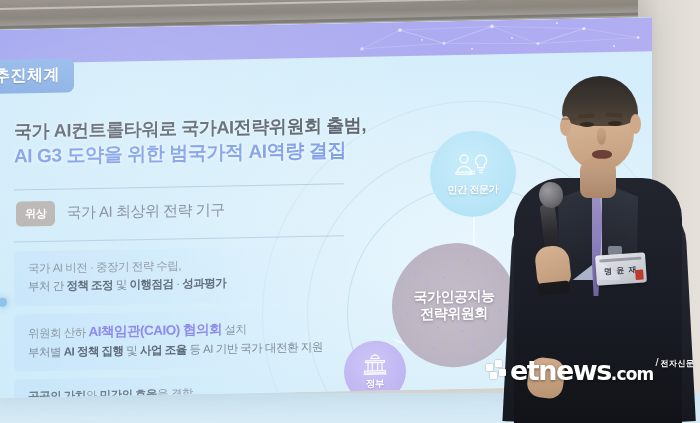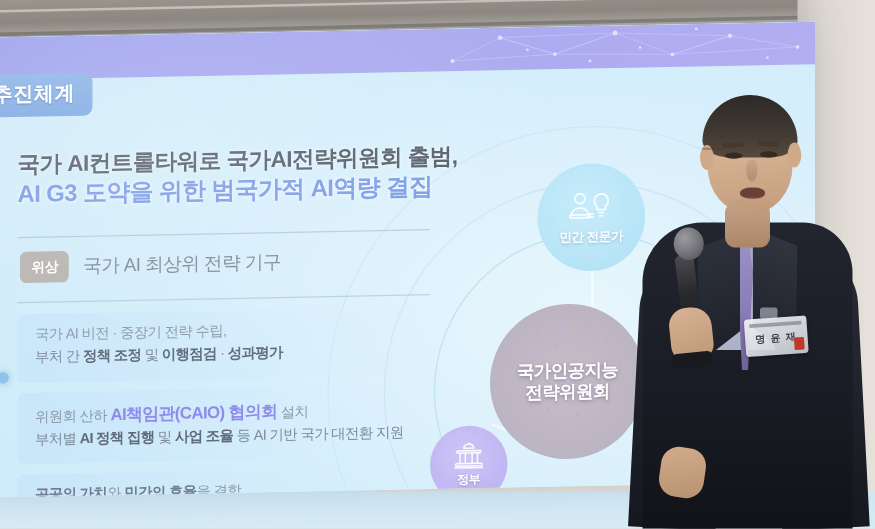--- a/index.html
+++ b/index.html
@@ -444,14 +444,25 @@
     <div class="sp-watch"></div>
     <div class="sp-hand2"></div>
     <div class="sp-badge-clip"></div>
     <div class="sp-badge">
       <div class="sp-badge-l1"></div>
       <div class="sp-badge-name">명 윤 재</div>
       <div class="sp-badge-tag"></div>
     </div>
   </div>
 
+  <div class="watermark">
+    <div class="wm-dots">
+      <div class="wm-dot" style="left:0px;  top:4px;"></div>
+      <div class="wm-dot" style="left:9px;  top:0px;"></div>
+      <div class="wm-dot" style="left:4px;  top:12px;"></div>
+      <div class="wm-dot" style="left:13px; top:9px;"></div>
+    </div>
+    <div class="wm-text"><span>etnews</span><span class="wm-com">.com</span></div>
+    <div class="wm-slash">/</div>
+    <div class="wm-kr">전자신문</div>
+  </div>
 
 </div>
 
 </body></html>

